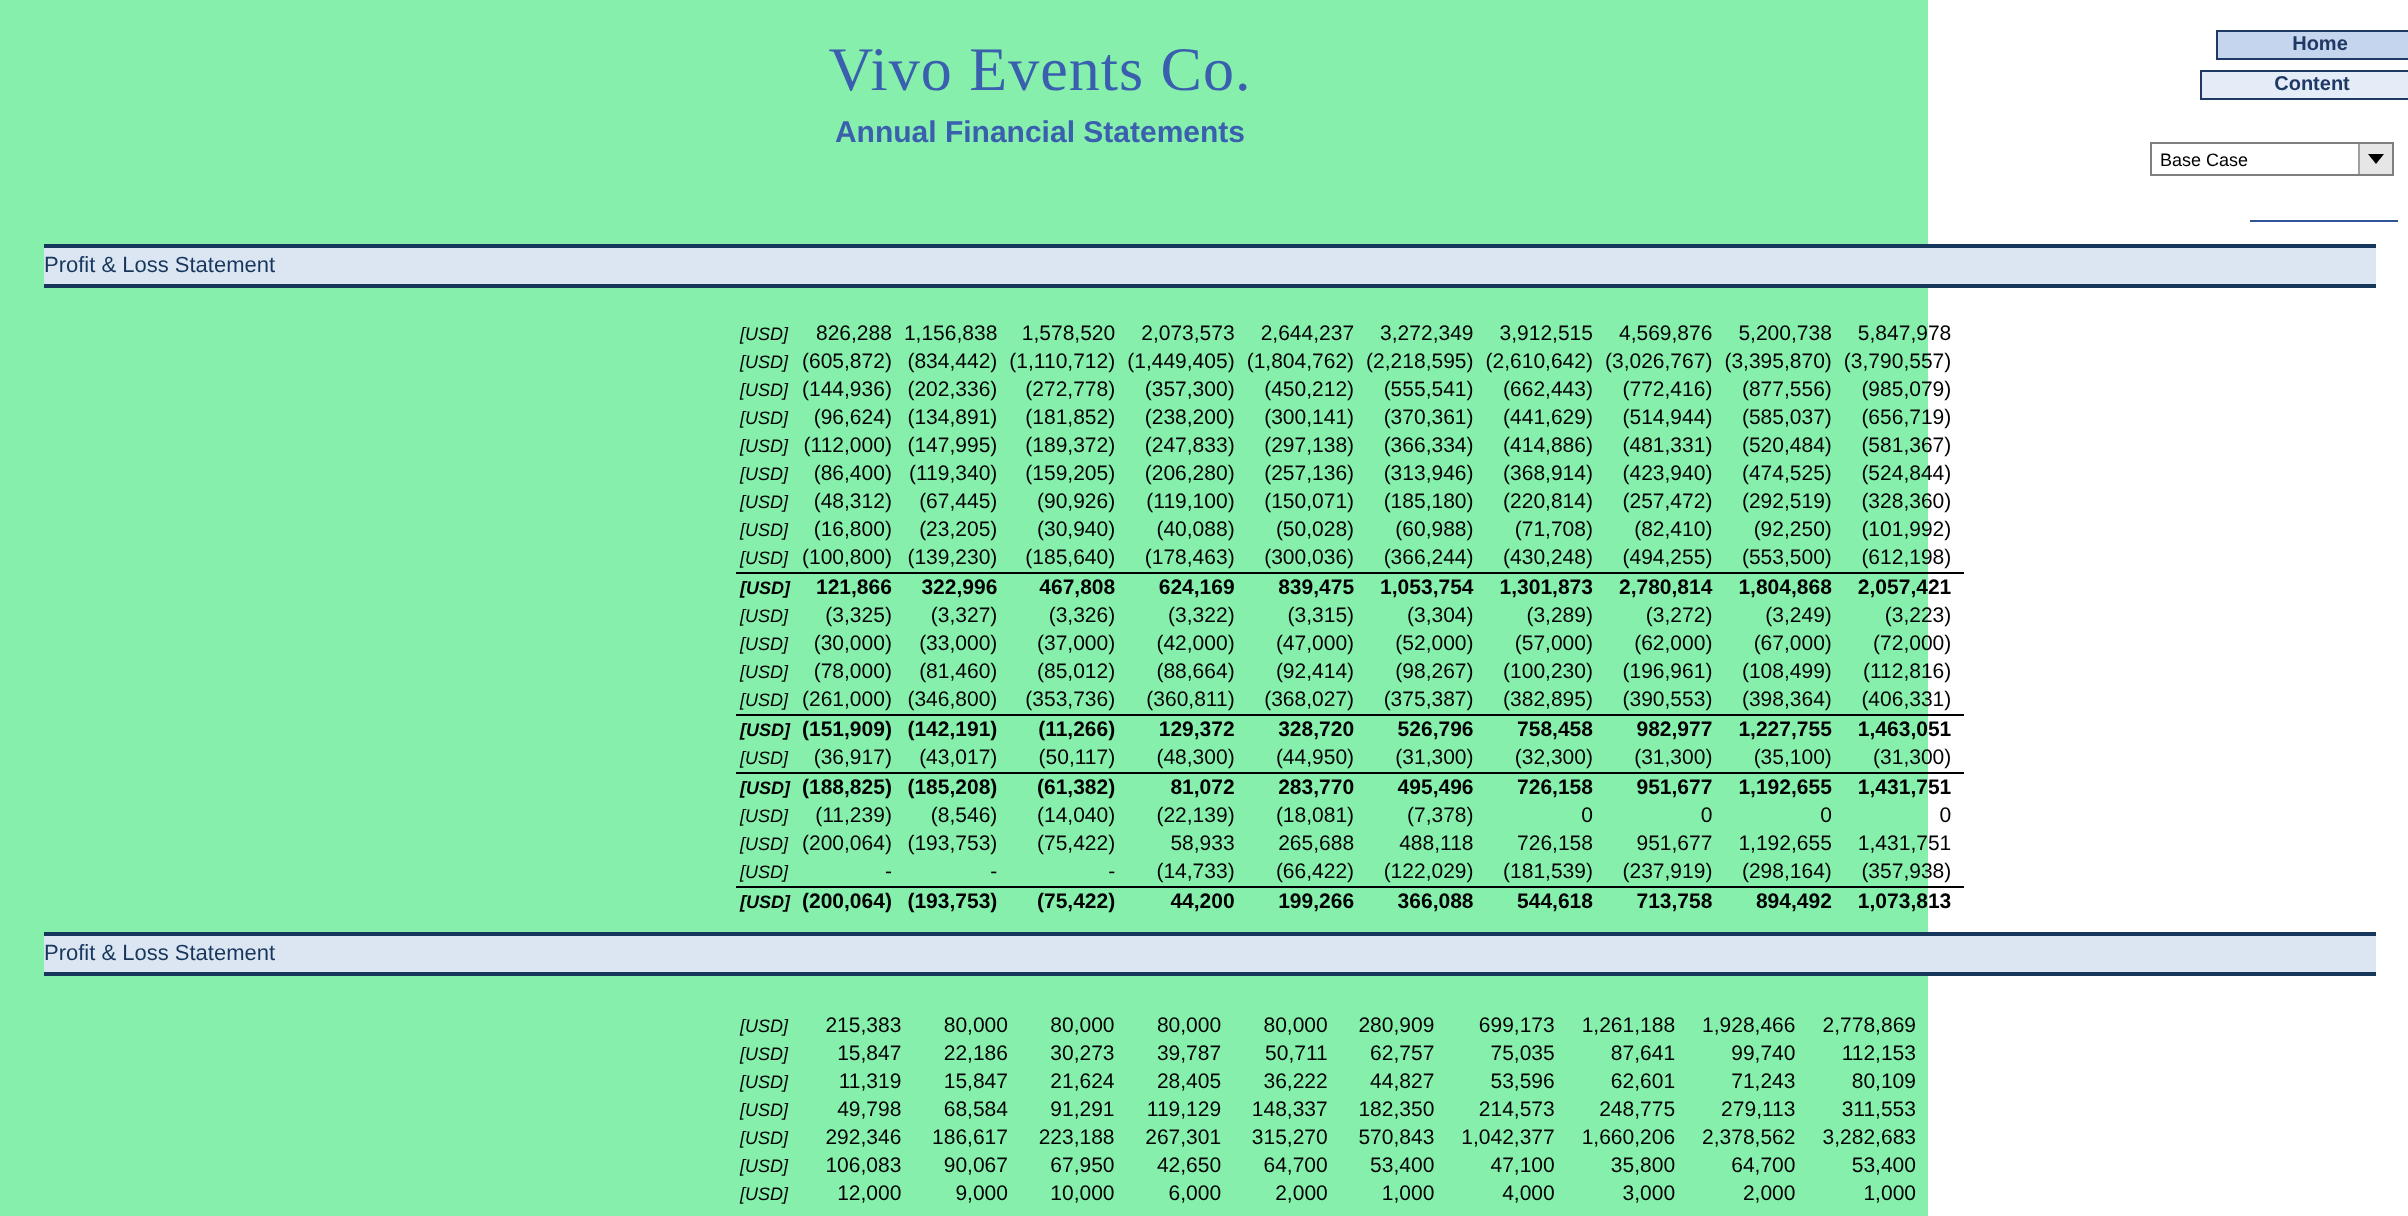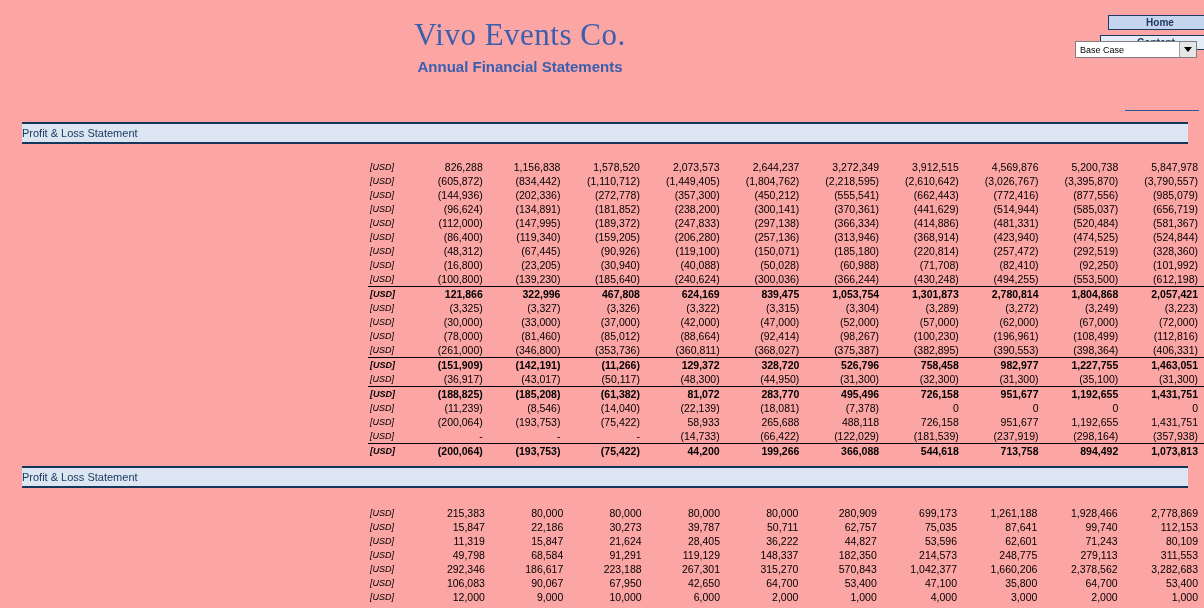--- a/index.html
+++ b/index.html
@@ -6,23 +6,23 @@
     margin: 0;
     padding: 0;
     background: #ffffff;
     width: 1204px;
     height: 608px;
     overflow: hidden;
     font-family: "Liberation Sans", sans-serif;
   }
   #page {
     position: relative;
-    width: 1204px;
+    width: 964px;
     height: 608px;
-    background: #fca5a5;
+    background: #86efac;
   }
 
   
   .title-block {
     position: absolute;
     top: 18px;
     left: 0;
     width: 1040px;
     text-align: center;
   }
@@ -62,21 +62,21 @@
     text-align: center;
     line-height: 14px;
     box-sizing: border-box;
   }
   #btn-home { top: 15px; left: 1108px; background: #c5d5ee; }
   #btn-content { top: 35px; left: 1100px; width: 112px; background: #e3ecf7; }
 
   
   .scenario-select {
     position: absolute;
-    top: 41px;
+    top: 71px;
     left: 1075px;
     width: 122px;
     height: 17px;
     border: 1px solid #7f7f7f;
     background: #ffffff;
     box-sizing: border-box;
     display: flex;
     align-items: center;
     font-size: 9px;
     color: #000000;
@@ -285,21 +285,21 @@
           <td class="val">(71,708)</td>
           <td class="val">(82,410)</td>
           <td class="val">(92,250)</td>
           <td class="val">(101,992)</td>
         </tr>
         <tr>
           <td class="unit">[USD]</td>
           <td class="val">(100,800)</td>
           <td class="val">(139,230)</td>
           <td class="val">(185,640)</td>
-          <td class="val">(240,624)</td>
+          <td class="val">(178,463)</td>
           <td class="val">(300,036)</td>
           <td class="val">(366,244)</td>
           <td class="val">(430,248)</td>
           <td class="val">(494,255)</td>
           <td class="val">(553,500)</td>
           <td class="val">(612,198)</td>
         </tr>
         <tr class="bold rule-top">
           <td class="unit">[USD]</td>
           <td class="val">121,866</td>

